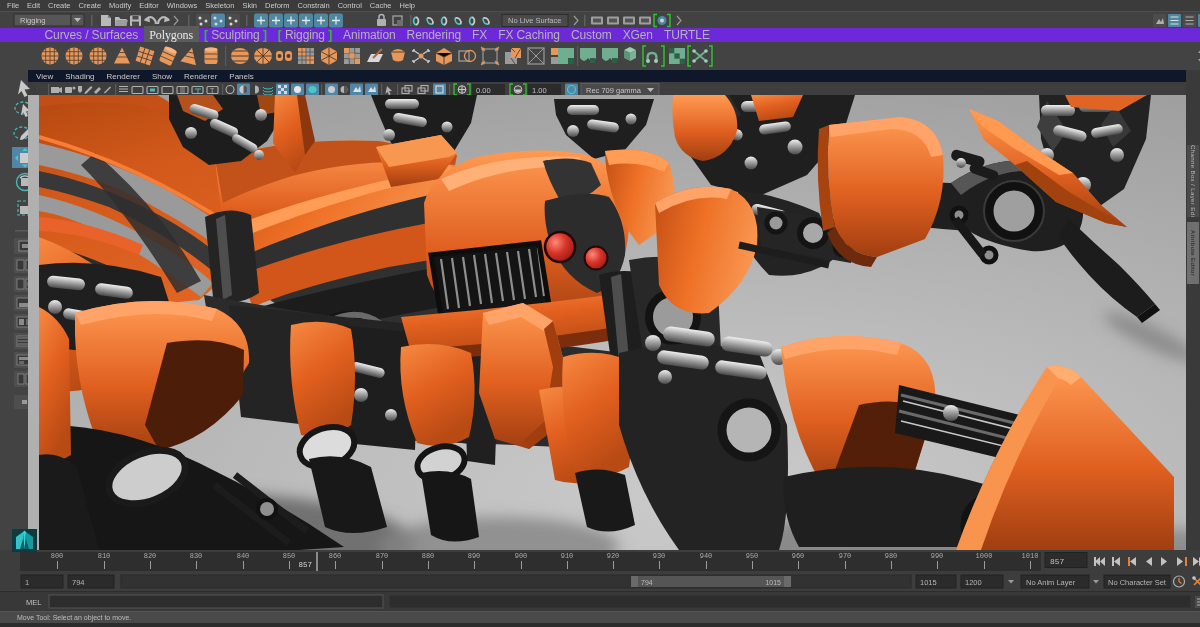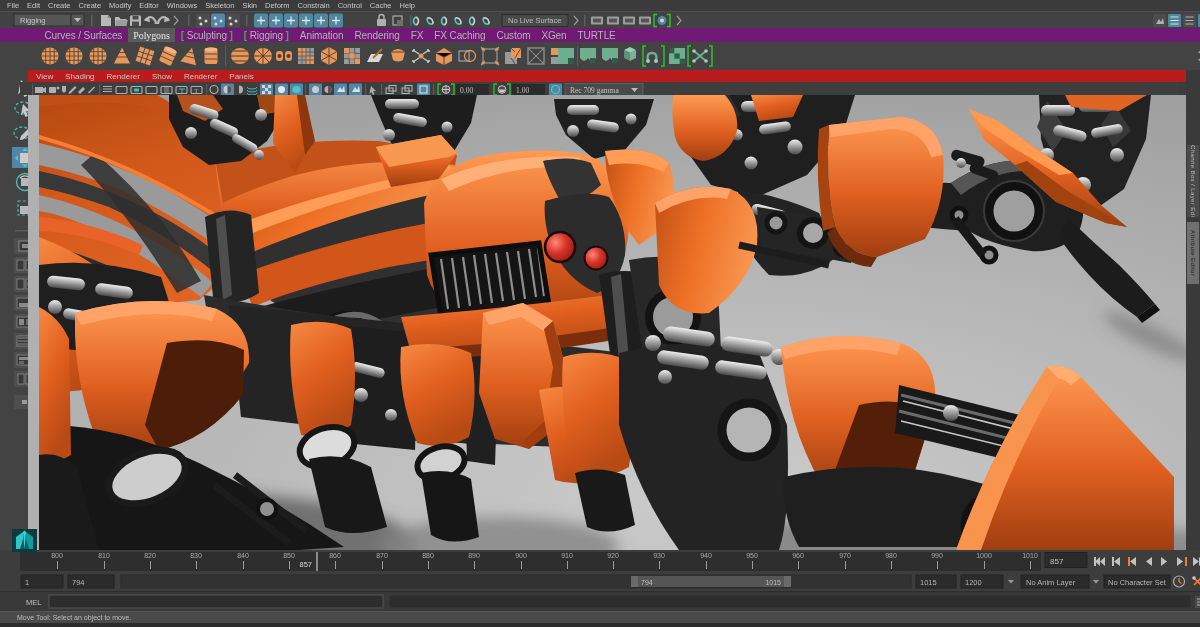--- a/index.html
+++ b/index.html
@@ -10,47 +10,47 @@
 
   
   #menubar { left:0; top:0; width:1200px; height:11px; background:#3b3b3b; color:#cacaca;
              font-size:7.5px; display:flex; align-items:center; padding-left:7px; }
   #menubar span { margin-right:8px; white-space:nowrap; }
 
   
   #statusline { left:0; top:11px; width:1200px; height:17px; background:#424242; border-top:1px solid #4e4e4e; }
 
   
-  #shelftabs { left:0; top:28px; width:1200px; height:14px; background:#701a75; color:#b4b4b4;
-               font-size:10px; display:flex; align-items:center; }
+  #shelftabs { left:0; top:28px; width:1200px; height:14px; background:#6d28d9; color:#b4b4b4;
+               font-size:12px; display:flex; align-items:center; }
   #shelftabs .tab { padding:2px 5.5px; white-space:nowrap; letter-spacing:-0.1px; }
   #shelftabs .active { background:#5b5b5b; color:#e8e8e8;font-family:Liberation Serif, serif; }
   #shelftabs .gb { color:#27c427; font-weight:bold; }
 
   
   #shelficons { left:0; top:42px; width:1200px; height:28px; background:#434343; }
 
   
   #lefttools { left:0; top:70px; width:28px; height:480px; background:#434343; }
 
   
-  #vpmenu { left:28px; top:70px; width:1158px; height:12px; background:#b91c1c; color:#c8c8c8;
+  #vpmenu { left:28px; top:70px; width:1158px; height:12px; background:#0f172a; color:#c8c8c8;
             font-size:8px; display:flex; align-items:center; padding-left:8px; }
   #vpmenu span { margin-right:12px; }
-  #vptools { left:20px; top:82px; width:1158px; height:13px; background:#3e3e3e;font-family:Liberation Serif, serif; }
+  #vptools { left:36px; top:82px; width:1158px; height:13px; background:#3e3e3e; }
   #vp3d { left:28px; top:95px; width:1158px; height:455px; background:#b0b0b0; }
 
   
   #righttabs { left:1186px; top:70px; width:14px; height:480px; background:#3a3a3a; }
   .vtab { position:absolute; left:1px; width:12px; color:#b8b8b8; font-size:6px;
           writing-mode:vertical-rl; letter-spacing:0.4px; white-space:nowrap; overflow:hidden;
           line-height:12px; text-align:center; }
 
   
-  #timeline { left:0; top:550px; width:1200px; height:23px; background:#3d3d3d; }
+  #timeline { left:0; top:550px; width:1200px; height:23px; background:#3d3d3d;font-family:Liberation Mono, monospace; }
 
   
   #rangerow { left:0; top:573px; width:1200px; height:18px; background:#3d3d3d; }
 
   
   #melrow { left:0; top:591px; width:1200px; height:38px; background:#383838; border-top:1px solid #2d2d2d; }
 
   
   #helprow { left:0; top:611px; width:1200px; height:12px; background:#4a4a4a; color:#bdbdbd;
              font-size:7px; display:flex; align-items:center; padding-left:17px; border-top:1px solid #555; }

